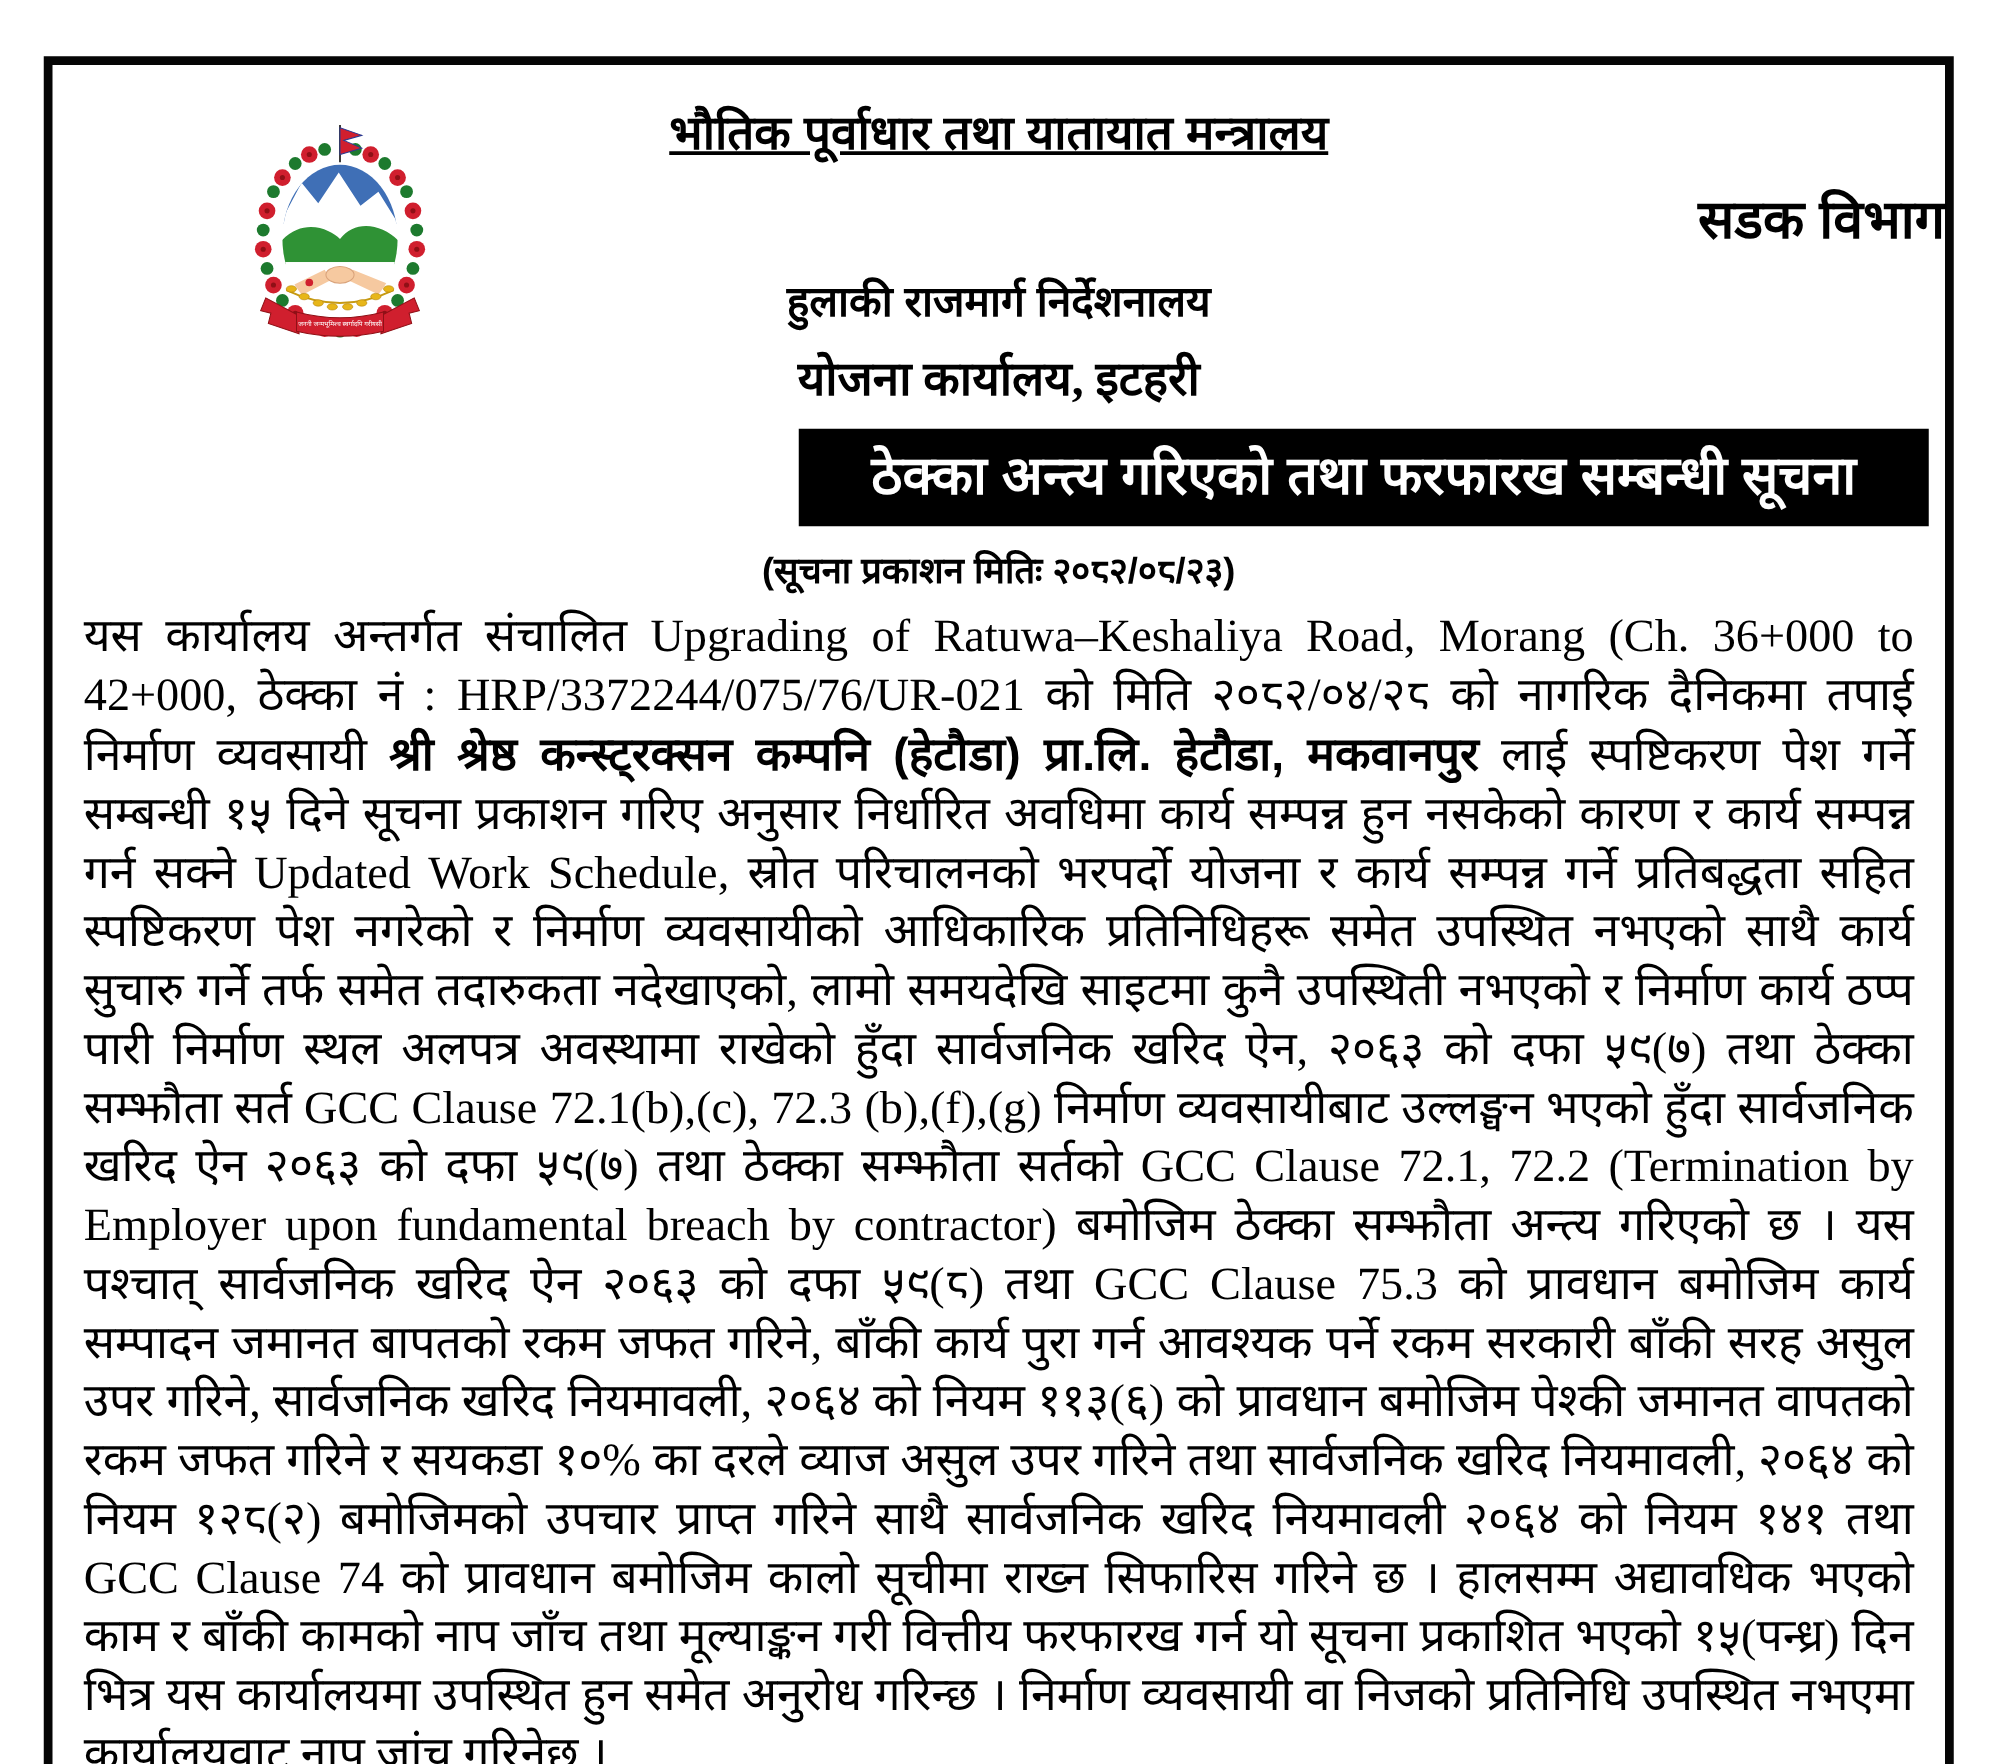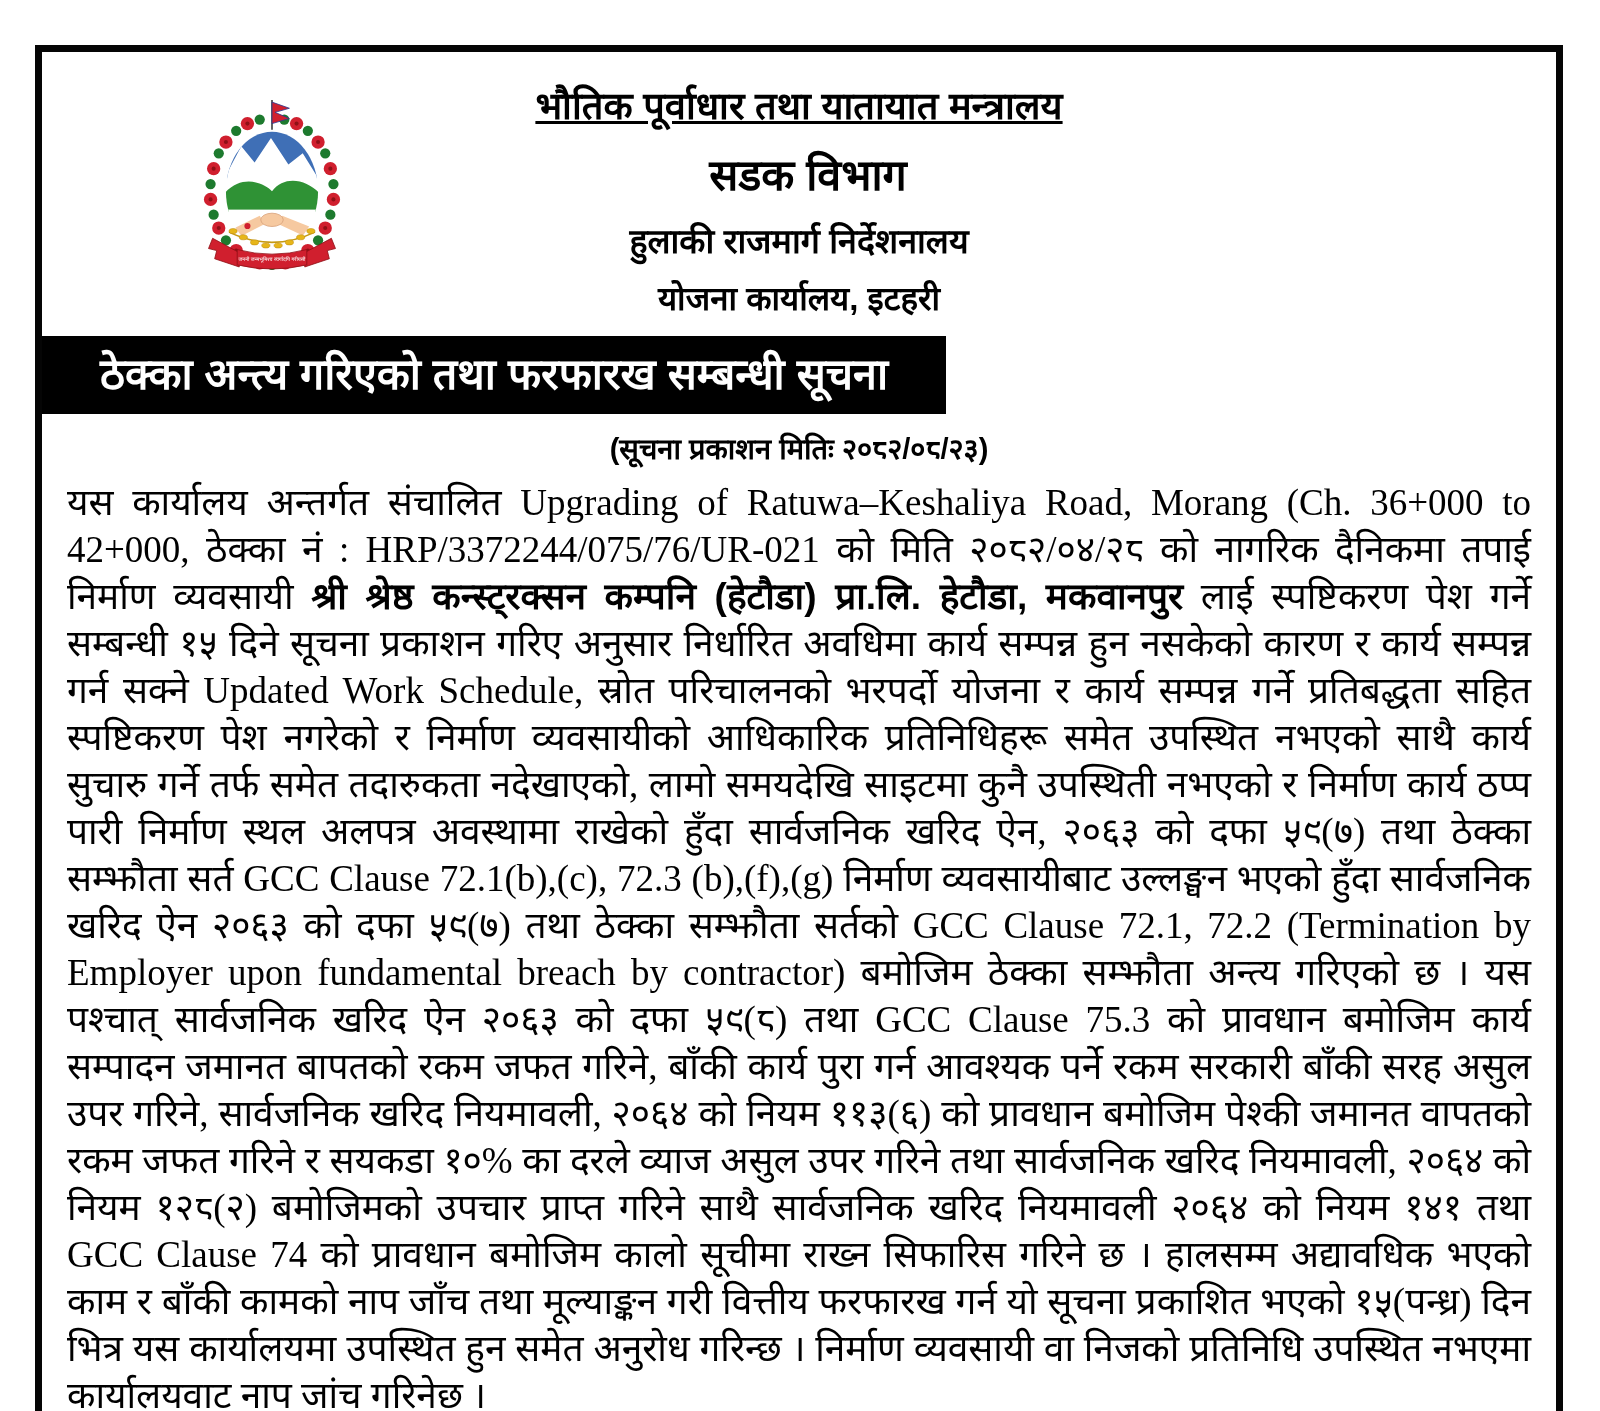--- a/index.html
+++ b/index.html
@@ -23,24 +23,24 @@
     position:absolute;
     left:125px;
     top:45px;
     width:210px;
     height:215px;
   }
   .logo svg{width:100%;height:100%;}
   .header{text-align:center;font-family:"Liberation Sans", sans-serif;font-weight:bold;}
   .h-gov{font-size:30px;margin:4px 0 14px 0;}
   .h-ministry{font-size:38px;margin:0 0 14px 0;text-decoration:underline;}
-  .h-dept{font-size:43px;margin:0 0 14px 18px;}
+  .h-dept{font-size:43px;margin:0 0 14px 18px;text-align:right;}
   .h-dir{font-size:34px;margin:0 0 12px 0;}
-  .h-office{font-size:33px;margin:0 0 16px 0;}
-  .banner-wrap{text-align:left;margin:2px 0 0 0;}
+  .h-office{font-size:38px;margin:0 0 16px 0;font-family:Liberation Serif, serif;}
+  .banner-wrap{text-align:right;margin:2px 13px 0 0;}
   .banner{
     display:inline-block;
     background:var(--banner-bg,#000000);
     color:var(--banner-text,#ffffff);
     font-family:"Liberation Sans", sans-serif;
     font-weight:bold;
     font-size:43px;
     line-height:1.45;
     padding:7px 58px 9px 58px;
   }

